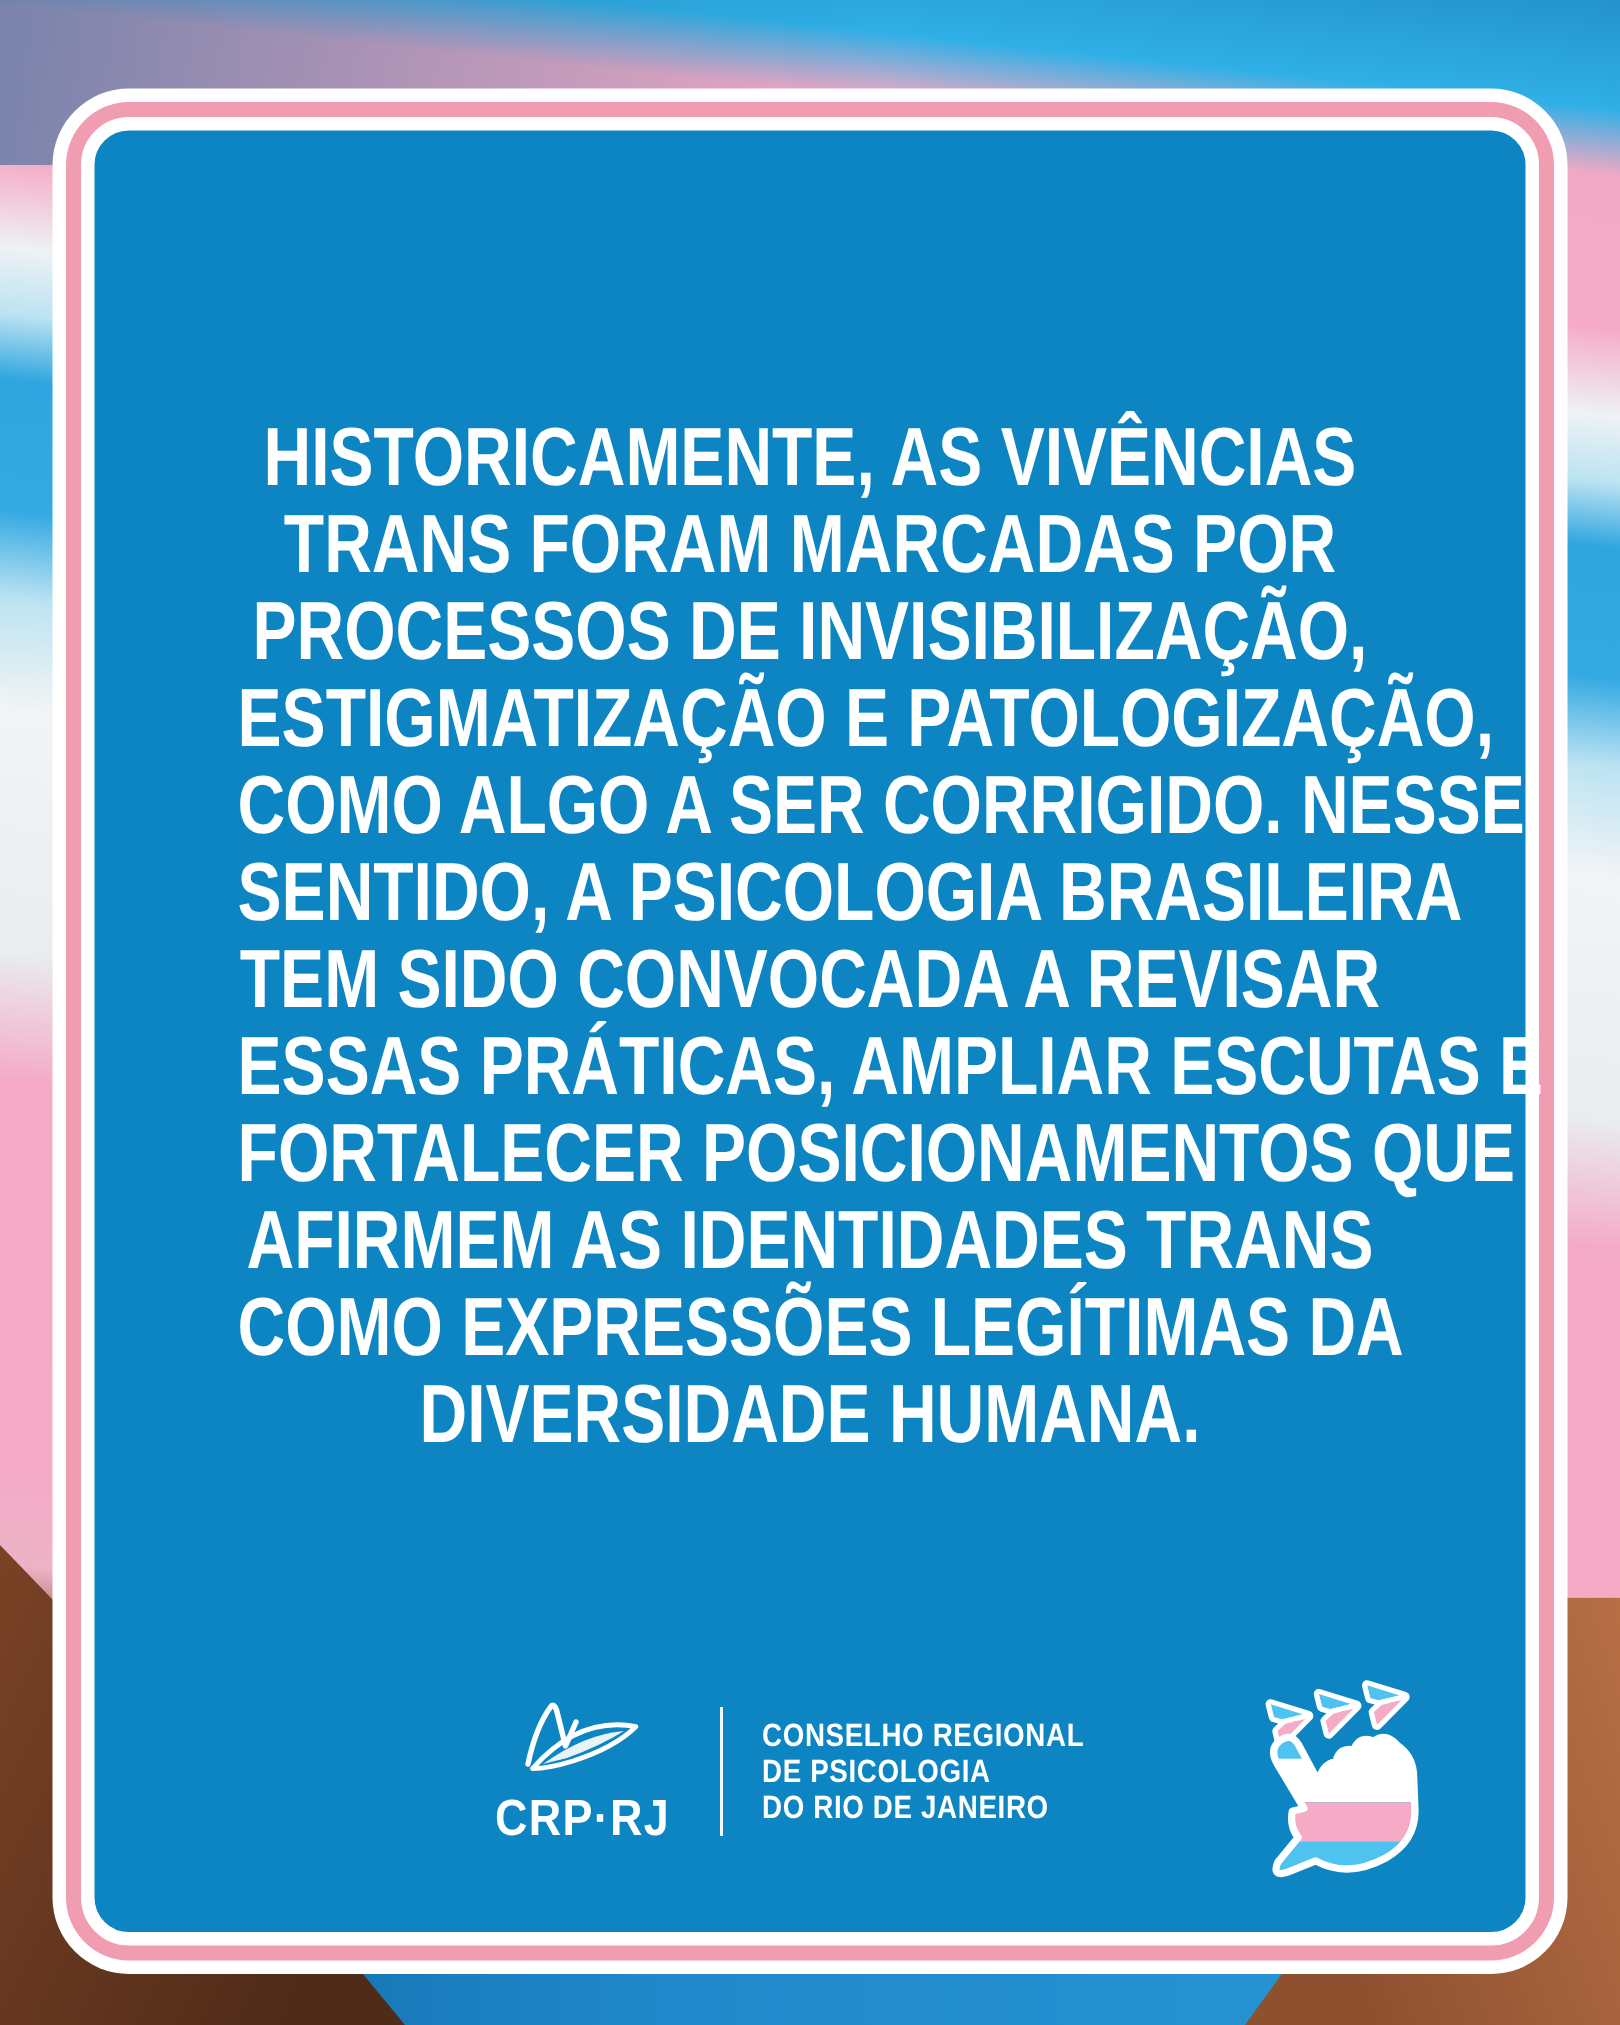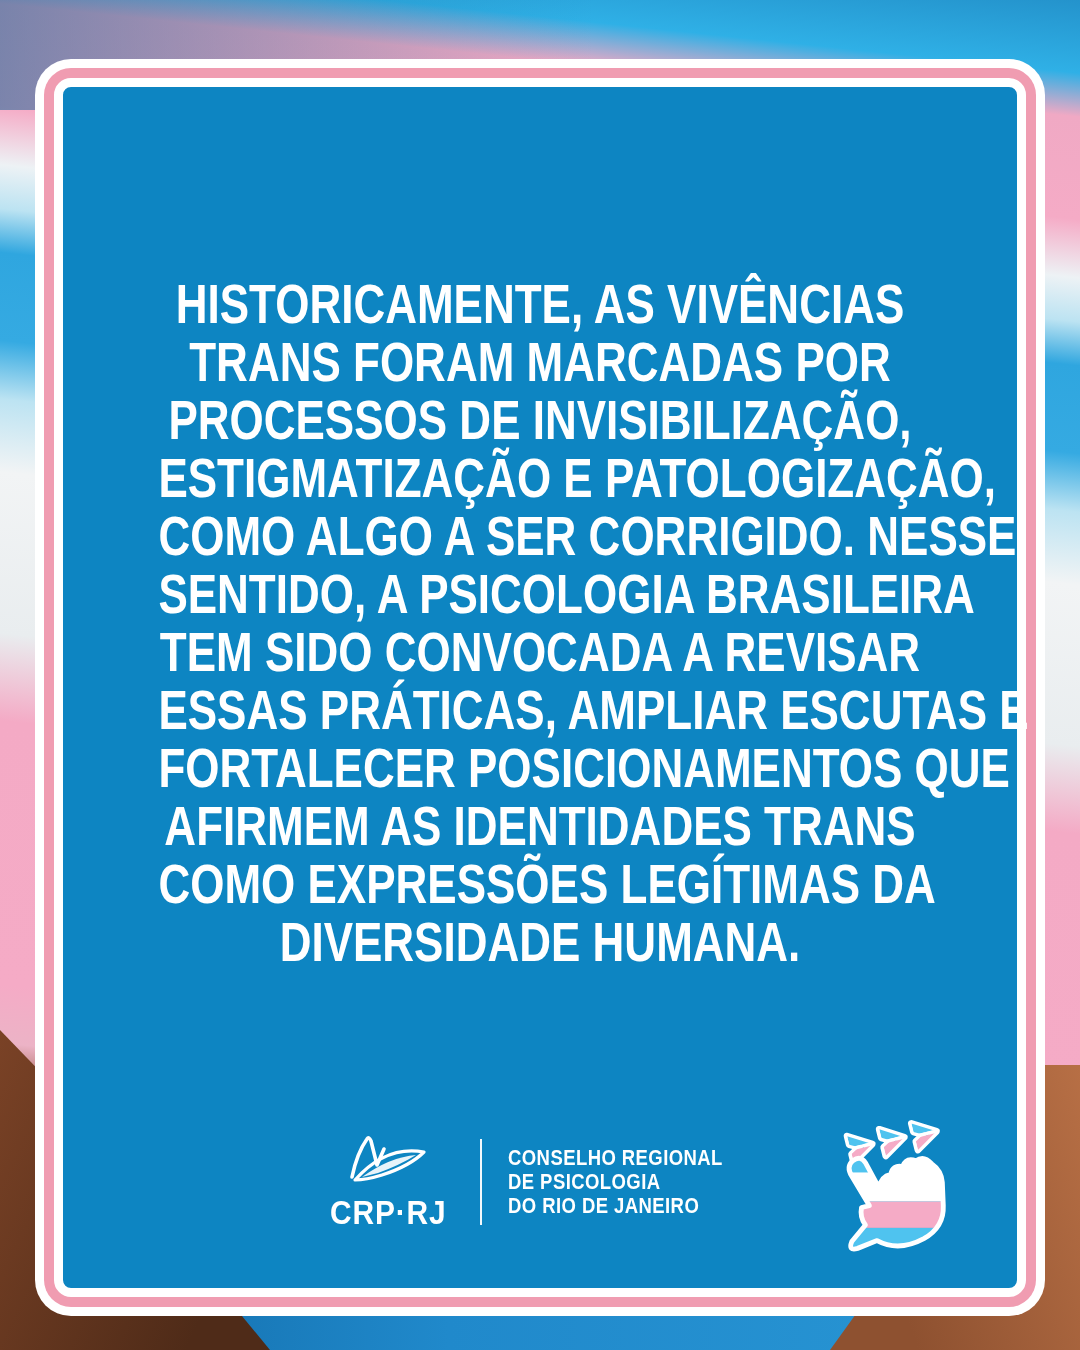--- a/index.html
+++ b/index.html
@@ -38,21 +38,21 @@
   .arm-right{
     position:absolute;right:0;bottom:0;width:250px;height:285px;
     background:linear-gradient(250deg,#B76F45,#8E5130 75%);
     clip-path:polygon(82% 0, 100% 0, 100% 100%, 0 100%);
   }
   
   .card{
     position:absolute;left:54px;right:54px;top:78px;bottom:53px;
     background:var(--card_blue,#0D85C2);
     border:9px solid #fff;
-    border-radius:17px;
+    border-radius:32px;
     box-shadow:0 0 0 10px var(--ring_pink,#F09CB1), 0 0 0 19px #fff;
   }
   .body-text{
     margin-top:188px;
     text-align:center;
     color:#fff;
     font-weight:bold;
     font-size:55px;
     line-height:58px;
     transform:scaleX(.8);

